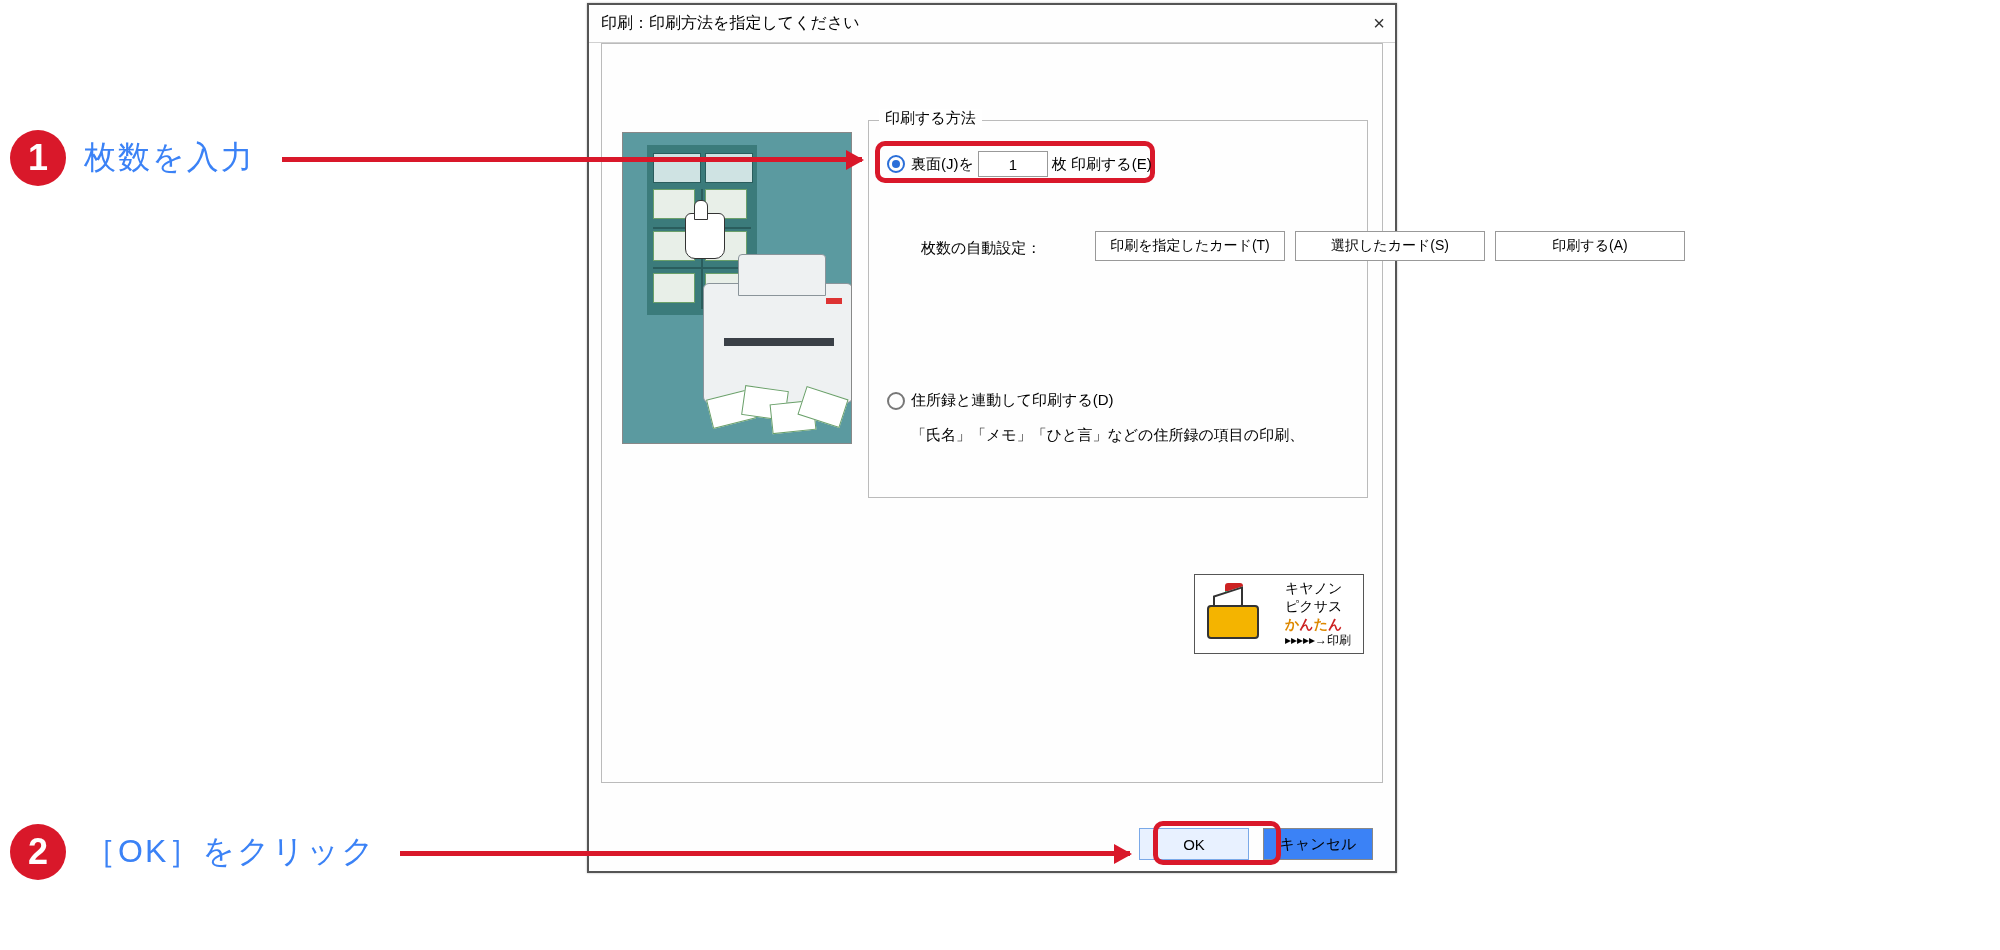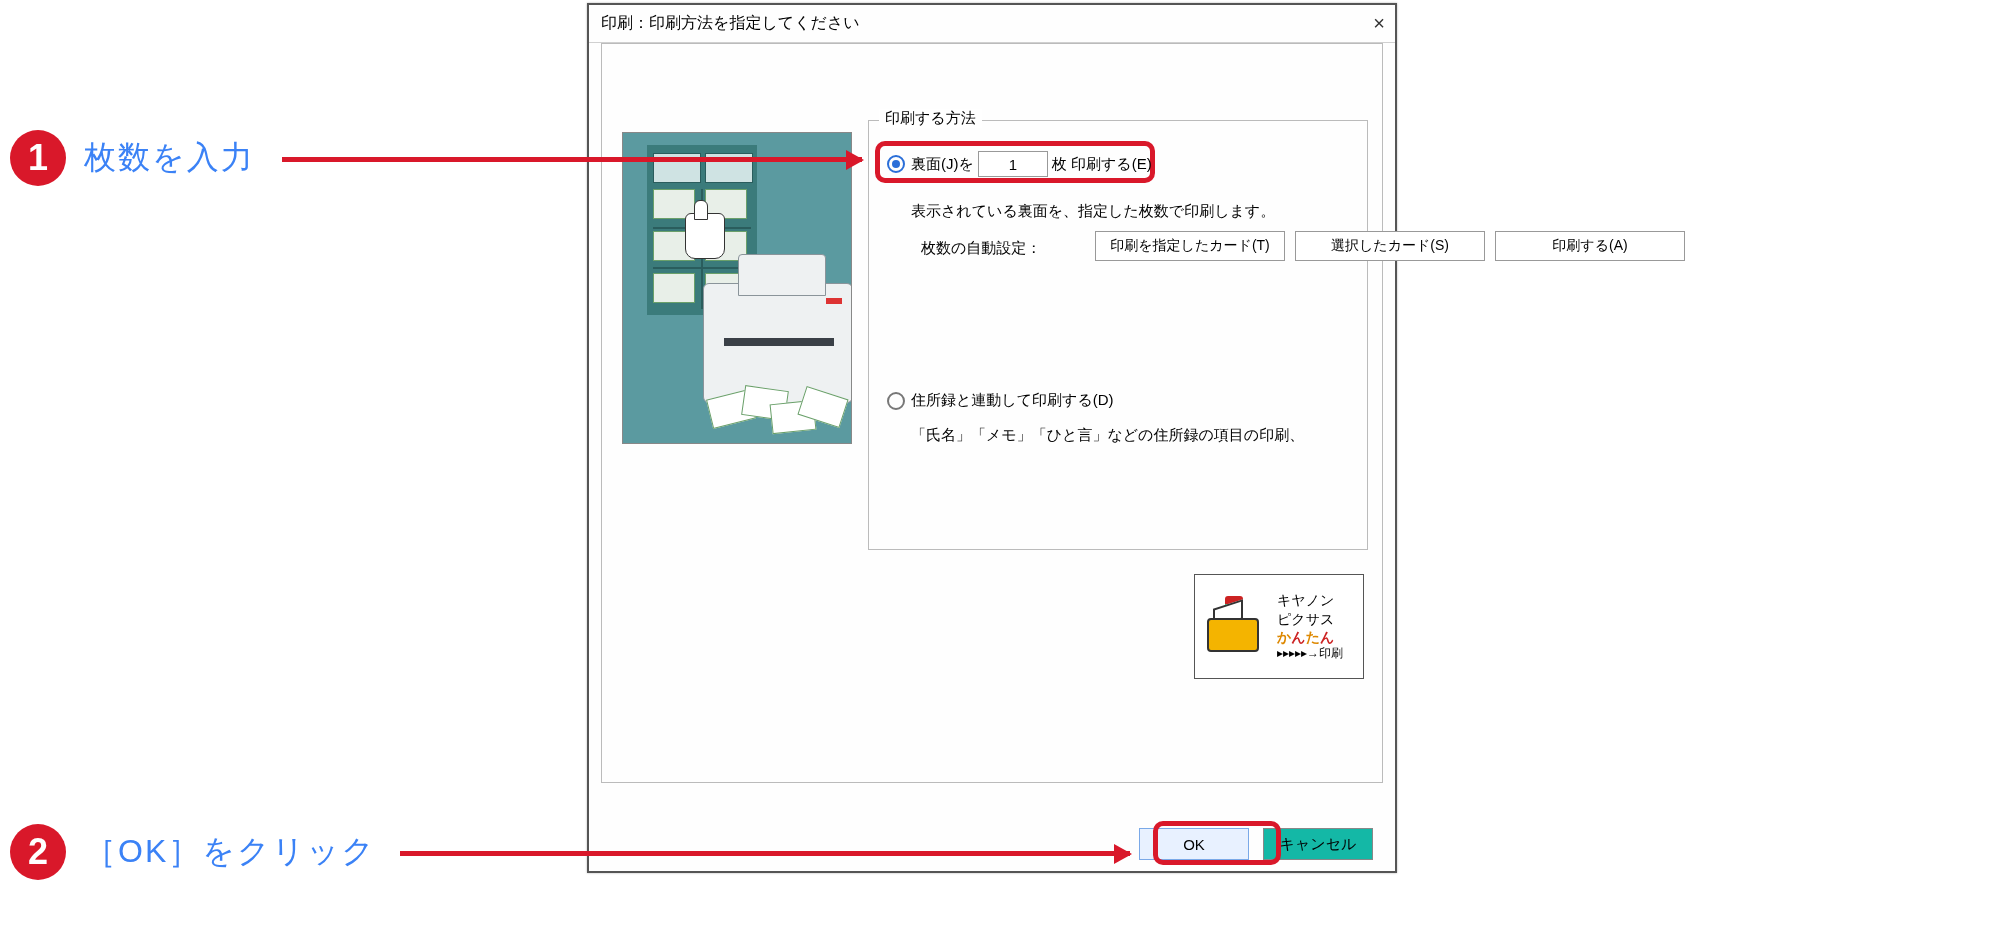--- a/index.html
+++ b/index.html
@@ -136,21 +136,21 @@
   }
   .printer::before { content:""; position:absolute; left:34px; top:-30px; width:86px; height:40px; background:#eef1f2; border:1px solid #8a949a; border-radius:4px 4px 0 0;}
   .printer .slot { position:absolute; left:20px; top:54px; width:110px; height:8px; background:#3a4047; }
   .printer .lamp{ position:absolute; right:10px; top:14px; width:16px;height:6px; background:#d33; }
   .pile { position:absolute; left:86px; top:255px; width:140px; height:50px; }
   .pile span { position:absolute; width:44px; height:30px; background:#fff; border:1px solid #6aa06a; }
   .p1{left:0;top:6px; transform:rotate(-14deg);} .p2{left:34px;top:0; transform:rotate(8deg);} .p3{left:62px;top:14px; transform:rotate(-6deg);} .p4{left:92px;top:4px; transform:rotate(18deg);}
 
   
   .group {
-    position:absolute; left:266px; top:76px; right:14px; height:430px;
+    position:absolute; left:266px; top:76px; right:14px; height:378px;
     border:1px solid #bbb;
     padding-left:46px;
   }
   .group-title { position:absolute; left:10px; top:-12px; background:#fff; padding:0 6px; font-size:15px;}
   .opt-row { position:absolute; display:flex; align-items:center; font-size:15px; }
   .radio {
     width:18px;height:18px;border:2px solid #2a6ed8;border-radius:50%;position:relative; margin-right:6px;
   }
   .radio.on::after{content:"";position:absolute;left:3px;top:3px;width:8px;height:8px;border-radius:50%;background:#2a6ed8;}
   .radio.off{border-color:#777;}
@@ -161,39 +161,39 @@
     position:absolute; border:5px solid #d9182a; border-radius:10px;
   }
   .desc { font-size:15px; line-height:1.6; }
   .autoset-label { position:absolute; left:52px; top:118px; font-size:15px; }
   .opt-btn {
     width:190px; height:30px; border:1px solid #999; background:#fff; font-size:14px;
   }
   .btncol { position:absolute; left:226px; top:110px; display:flex; flex-direction:row; gap:10px; }
 
   .logo-box {
-    position:absolute; right:18px; top:530px; width:170px; height:105px;
-    border:1px solid #555; background:#fff; display:flex; align-items:center; gap:12px; padding:6px;
+    position:absolute; right:18px; top:530px; width:170px; height:80px;
+    border:1px solid #555; background:#fff; display:flex; align-items:center; gap:20px; padding:6px;
   }
   .logo-pic { width:64px; height:70px; position:relative; }
   .logo-pic .box { position:absolute; left:6px; top:26px; width:52px; height:34px; background:#f4b400; border:2px solid #333; border-radius:4px;}
   .logo-pic .lid { position:absolute; left:12px; top:12px; width:30px; height:20px; background:#fff; border:2px solid #333; transform:skewY(-18deg); }
   .logo-pic .rb { position:absolute; left:24px; top:4px; width:18px;height:24px; background:
     linear-gradient(#c22 0 33%, #0c6 0 66%, #f7b 0 100%); border-radius:3px 3px 0 0; }
   .logo-txt { font-size:14px; line-height:1.3; }
   .logo-txt .kantan { color:#d80; font-weight:700; }
   .logo-txt .kantan .n { color:#c22; }
   .logo-txt .arrow-line { font-size:12px; }
 
   .footer {
     position:absolute; left:12px; right:0; bottom:0; height:54px;
     display:flex; justify-content:flex-end; align-items:center; gap:14px; padding:0 22px;
   }
   .dlg-btn {
-    width:110px; height:32px; border:1px solid #888; background:#14b8a6; font-size:15px;
+    width:110px; height:32px; border:1px solid #888; background:#3b82f6; font-size:15px;
   }
   .dlg-btn.ok { background:#e8f1ff; border:1px solid #7aa9e8; }
 </style>
 </head>
 <body>
 
 <div class="callout" style="left:10px; top:130px;">
   <div class="callout-badge">1</div>
   <div class="callout-text">枚数を入力</div>
 </div>
@@ -243,21 +243,20 @@
       <span class="group-title">印刷する方法</span>
 
       <div class="highlight-box" style="left:6px; top:20px; width:280px; height:42px;"></div>
       <div class="opt-row" style="left:18px; top:30px;">
         <span class="radio on"></span>
         <span>裏面(J)を</span>
         <input class="copies" value="1" style="">
         <span>枚 印刷する(E)</span>
       </div>
 
-      <div class="desc" style="position:absolute; left:42px; top:78px;">表示されている裏面を、指定した枚数で印刷します。</div>
 
       <div class="autoset-label">枚数の自動設定：</div>
 
       <div class="btncol">
         <button class="opt-btn">印刷を指定したカード(T)</button>
         <button class="opt-btn">選択したカード(S)</button>
         <button class="opt-btn">印刷する(A)</button>
       </div>
 
       <div class="opt-row" style="left:18px; top:270px;">

